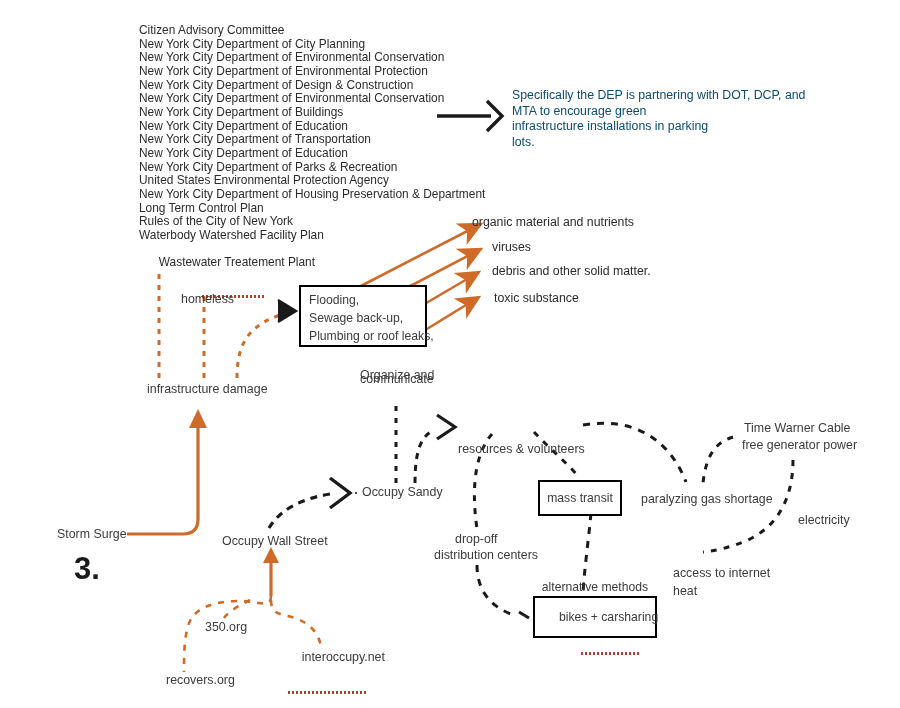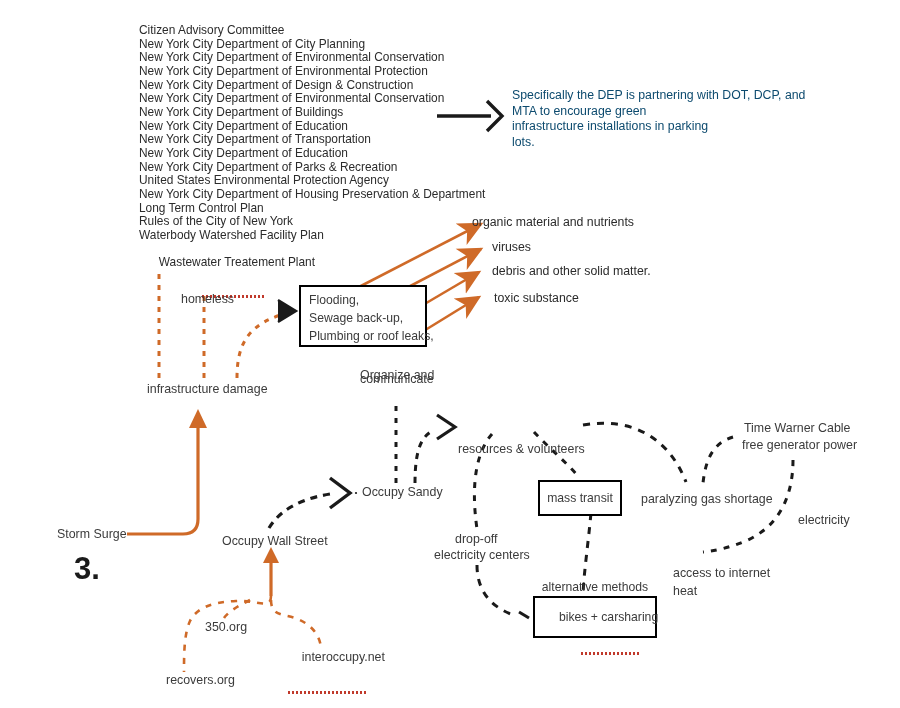--- a/index.html
+++ b/index.html
@@ -176,21 +176,21 @@
   <div class="lbl" style="left:360px;top:372px;">communicate</div>
 
   <div class="lbl" style="left:57px;top:527px;">Storm Surge</div>
   <div class="num">3.</div>
 
   <div class="lbl" style="left:222px;top:534px;">Occupy Wall Street</div>
   <div class="lbl" style="left:362px;top:485px;">Occupy Sandy</div>
   <div class="lbl" style="left:458px;top:442px;">resources &amp; volunteers</div>
 
   <div class="lbl" style="left:455px;top:532px;">drop-off</div>
-  <div class="lbl" style="left:434px;top:548px;">electricity centers</div>
+  <div class="lbl" style="left:434px;top:548px;">distribution centers</div>
 
   <div class="boxed" id="mass-transit-box">
     <div class="boxcenter">mass transit</div>
   </div>
 
   <div class="boxed" id="alt-box">
     <div class="boxcenter">
       <span>alternative methods</span>
       <span style="position:relative;">
         <span>bikes + </span><span style="position:relative;">carsharing</span>

